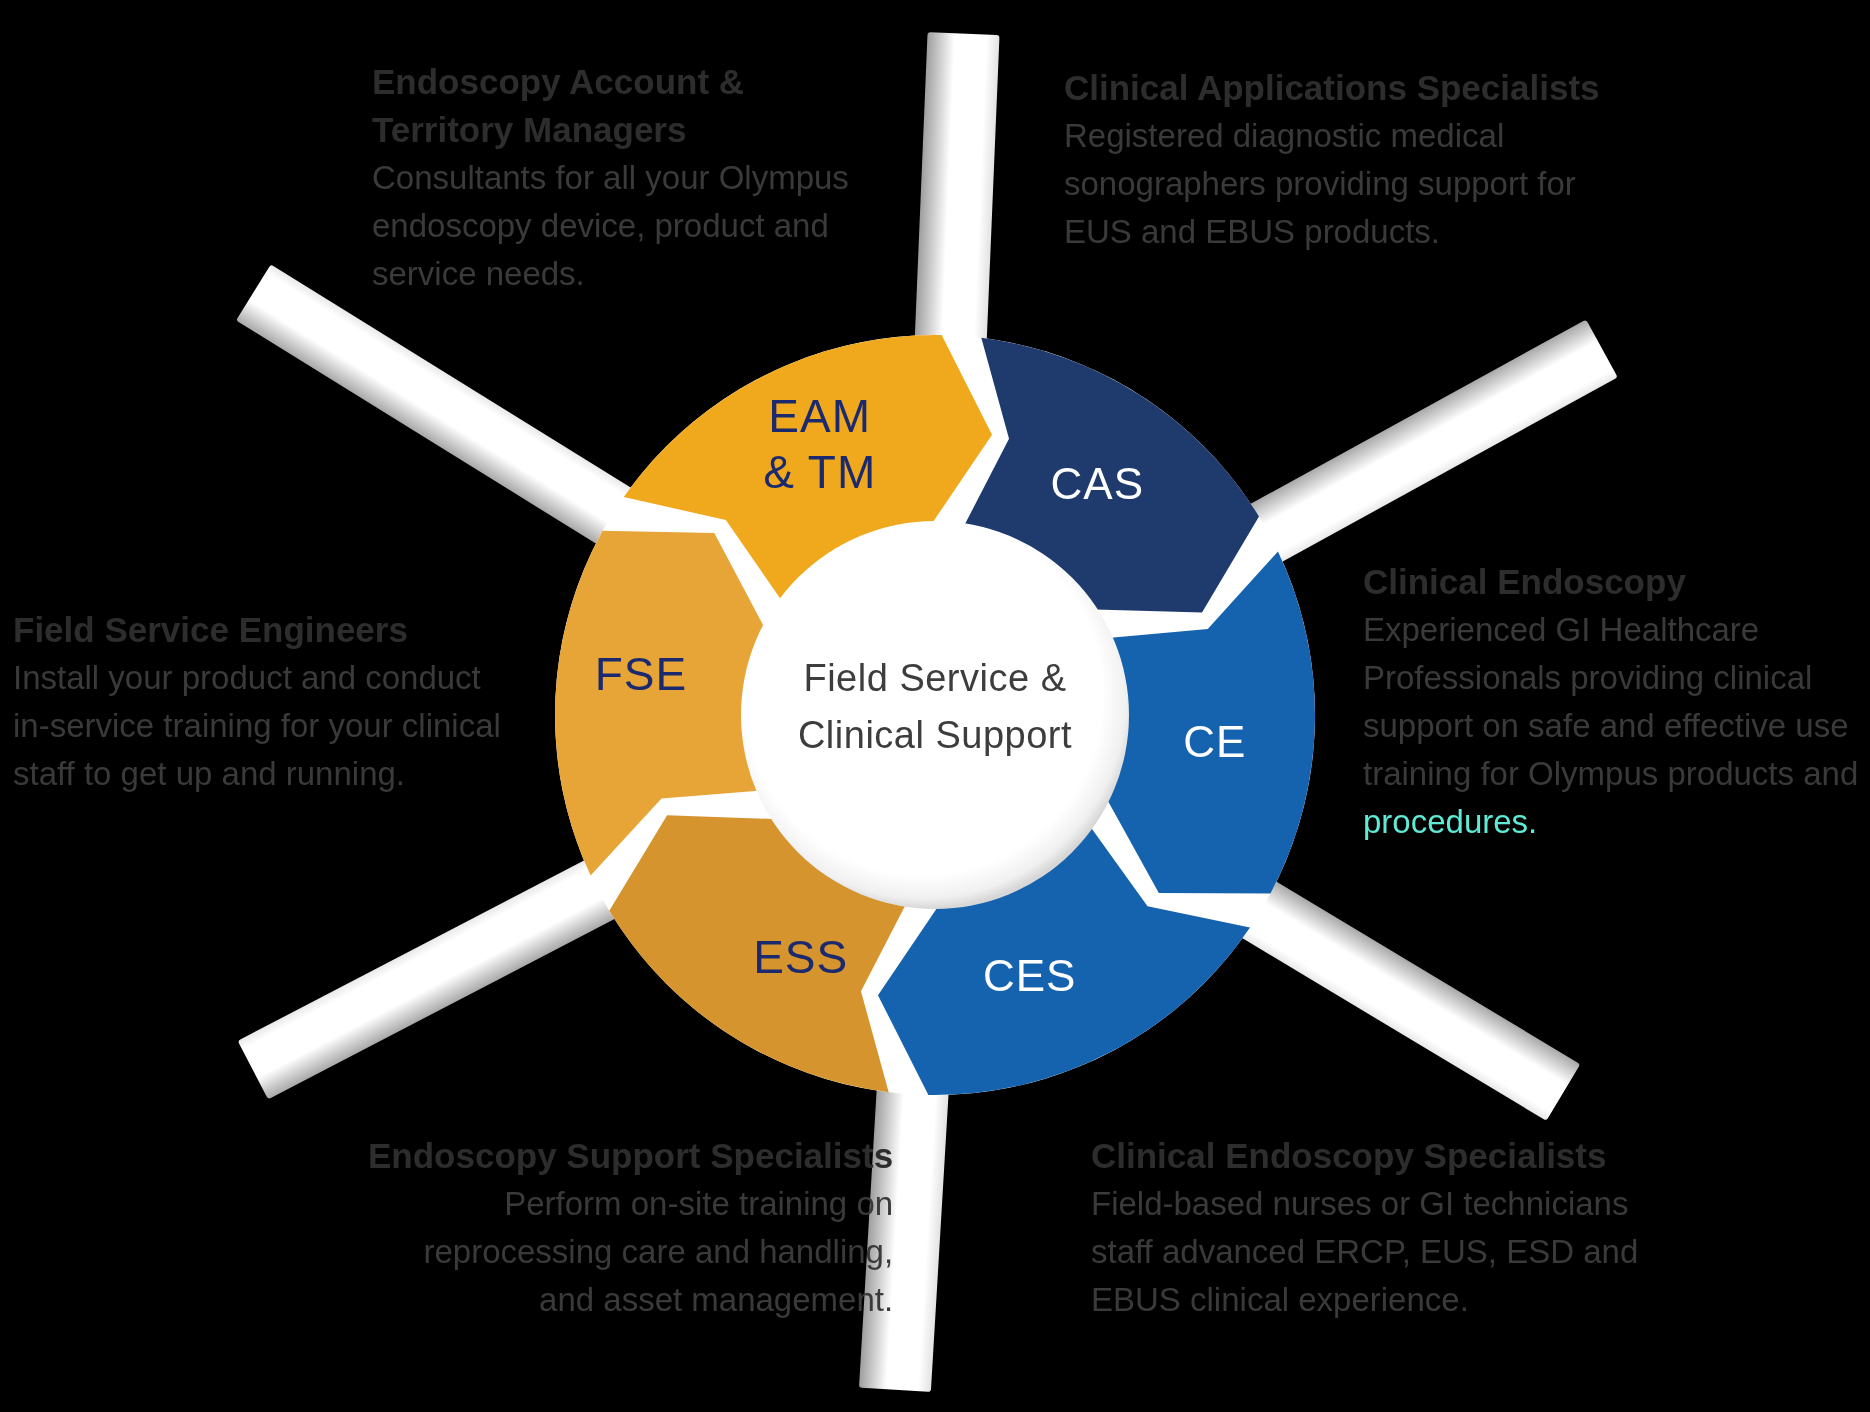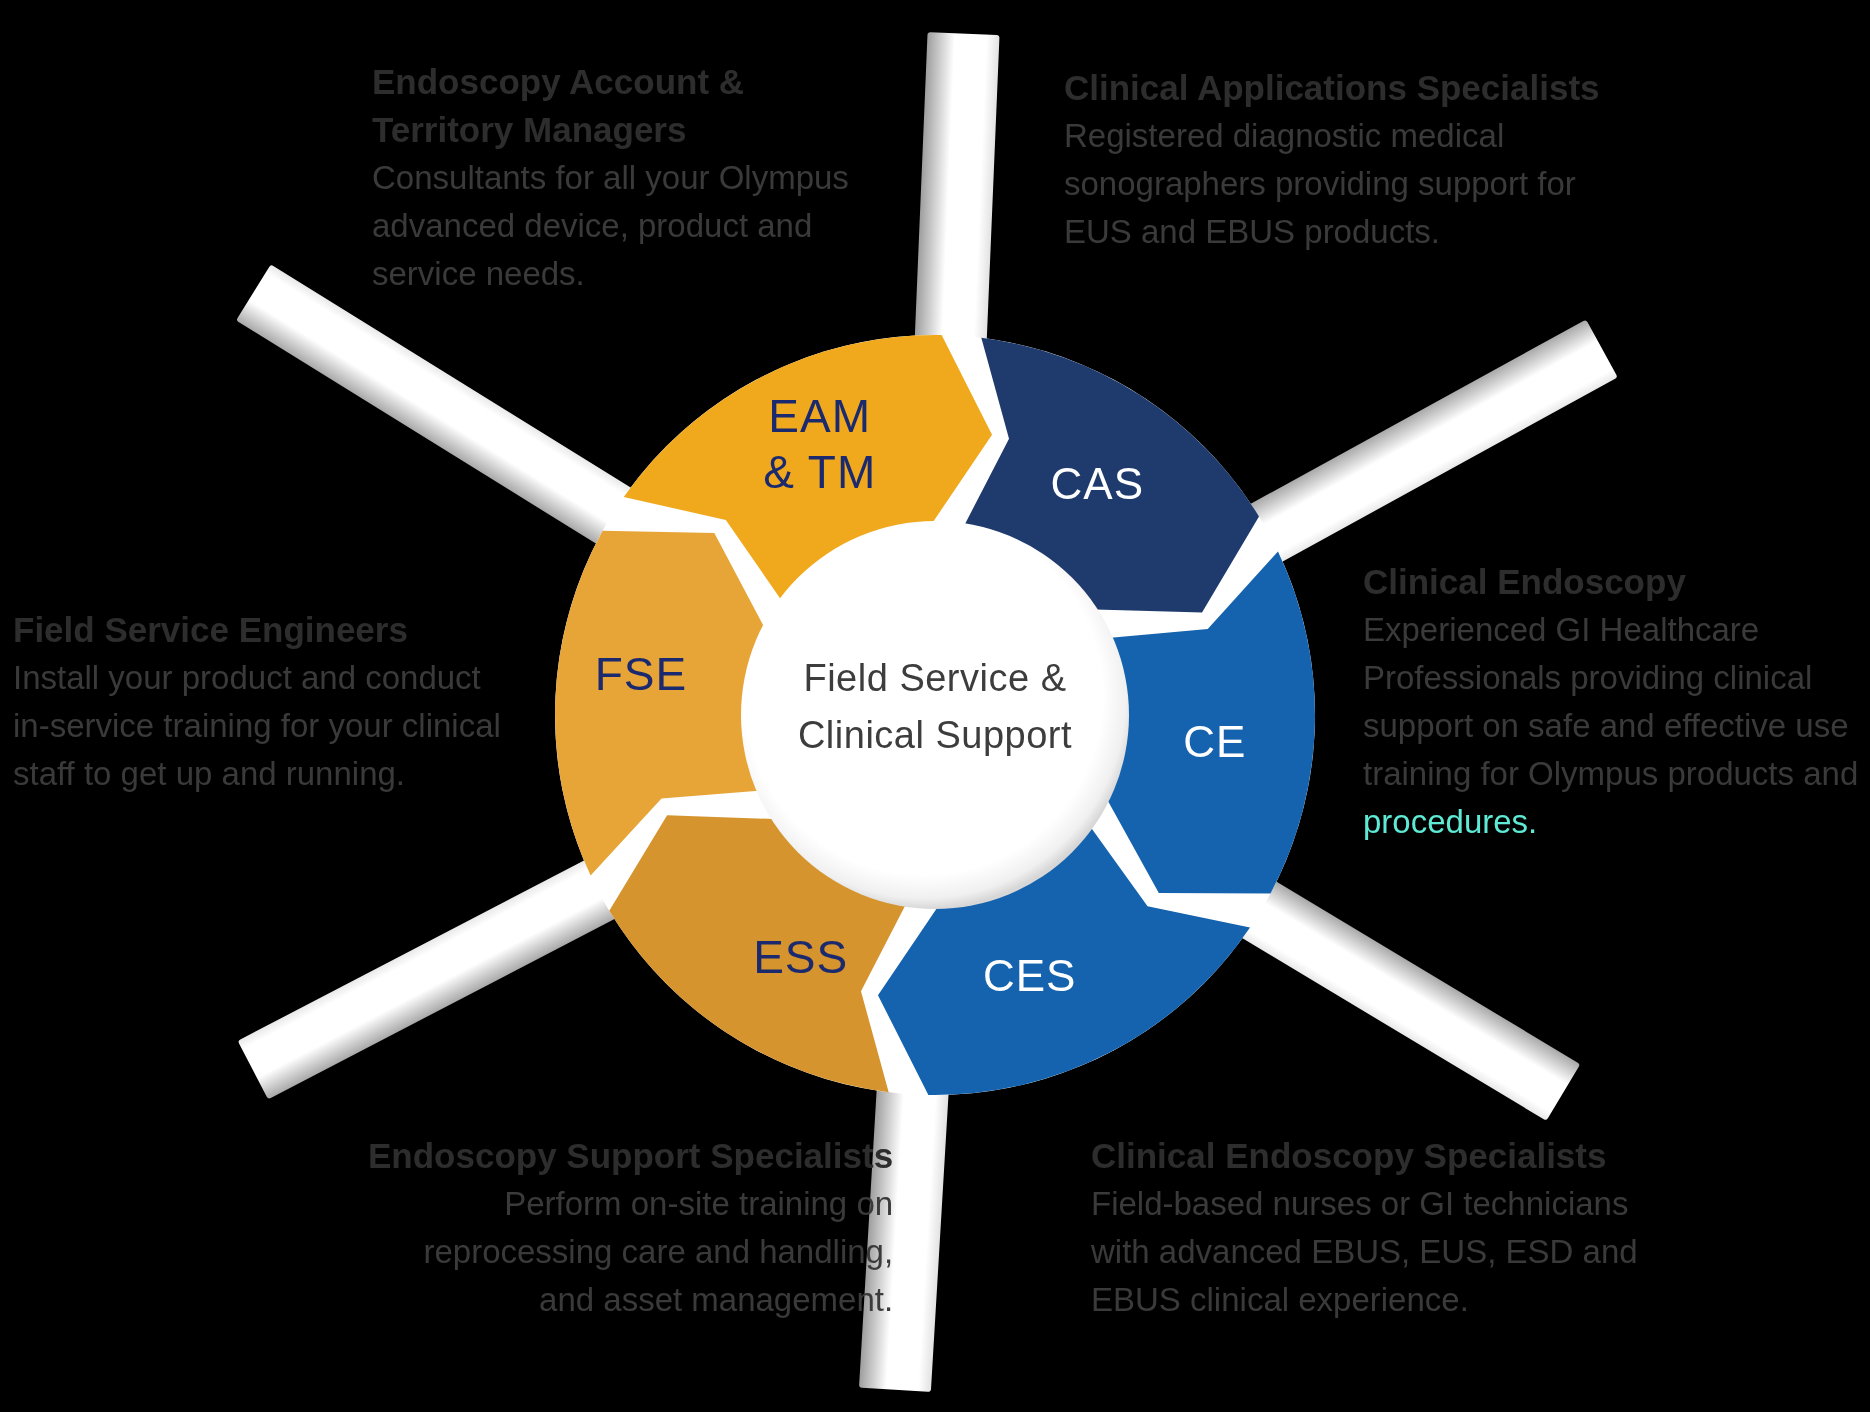--- a/index.html
+++ b/index.html
@@ -77,41 +77,41 @@
   <div class="center-label" style="color: rgb(61, 61, 61);">
     <div>Field Service &amp;</div>
     <div>Clinical Support</div>
   </div>
 
   <div id="callouts-root">
       <div class="callout" style="left: 372px; top: 58px;">
         <div class="co-head" style="color: rgb(45, 45, 45);">Endoscopy Account &amp;</div>
         <div class="co-head" style="color: rgb(45, 45, 45);">Territory Managers</div>
         <div class="co-body" style="color: rgb(58, 58, 58);">Consultants for all your Olympus</div>
-        <div class="co-body" style="color: rgb(58, 58, 58);">advanced device, product and</div>
+        <div class="co-body" style="color: rgb(58, 58, 58);">endoscopy device, product and</div>
         <div class="co-body" style="color: rgb(58, 58, 58);">service needs.</div>
       </div>
       <div class="callout" style="left: 1032px; top: 64px; margin-left: 32px;">
         <div class="co-head" style="color: rgb(45, 45, 45);">Clinical Applications Specialists</div>
         <div class="co-body" style="color: rgb(58, 58, 58);">Registered diagnostic medical</div>
         <div class="co-body" style="color: rgb(58, 58, 58);">sonographers providing support for</div>
         <div class="co-body" style="color: rgb(58, 58, 58);">EUS and EBUS products.</div>
       </div>
       <div class="callout" style="left: 1363px; top: 558px;">
         <div class="co-head" style="color: rgb(45, 45, 45);">Clinical Endoscopy</div>
         <div class="co-body" style="color: rgb(58, 58, 58);">Experienced GI Healthcare</div>
         <div class="co-body" style="color: rgb(58, 58, 58);">Professionals providing clinical</div>
         <div class="co-body" style="color: rgb(58, 58, 58);">support on safe and effective use</div>
         <div class="co-body" style="color: rgb(58, 58, 58);">training for Olympus products and</div>
         <div class="co-body" style="color: #5eead4;">procedures.</div>
       </div>
       <div class="callout" style="left: 1091px; top: 1132px;">
         <div class="co-head" style="color: rgb(45, 45, 45);">Clinical Endoscopy Specialists</div>
         <div class="co-body" style="color: rgb(58, 58, 58);">Field-based nurses or GI technicians</div>
-        <div class="co-body" style="color: rgb(58, 58, 58);">with advanced EBUS, EUS, ESD and</div>
+        <div class="co-body" style="color: rgb(58, 58, 58);">staff advanced ERCP, EUS, ESD and</div>
         <div class="co-body" style="color: rgb(58, 58, 58);">EBUS clinical experience.</div>
       </div>
       <div class="callout" style="left: 368px; top: 1132px; text-align: right;">
         <div class="co-head" style="color: rgb(45, 45, 45);">Endoscopy Support Specialists</div>
         <div class="co-body" style="color: rgb(58, 58, 58);">Perform on-site training on</div>
         <div class="co-body" style="color: rgb(58, 58, 58);">reprocessing care and handling,</div>
         <div class="co-body" style="color: rgb(58, 58, 58);">and asset management.</div>
       </div>
       <div class="callout" style="left: 13px; top: 606px;">
         <div class="co-head" style="color: rgb(45, 45, 45);">Field Service Engineers</div>

